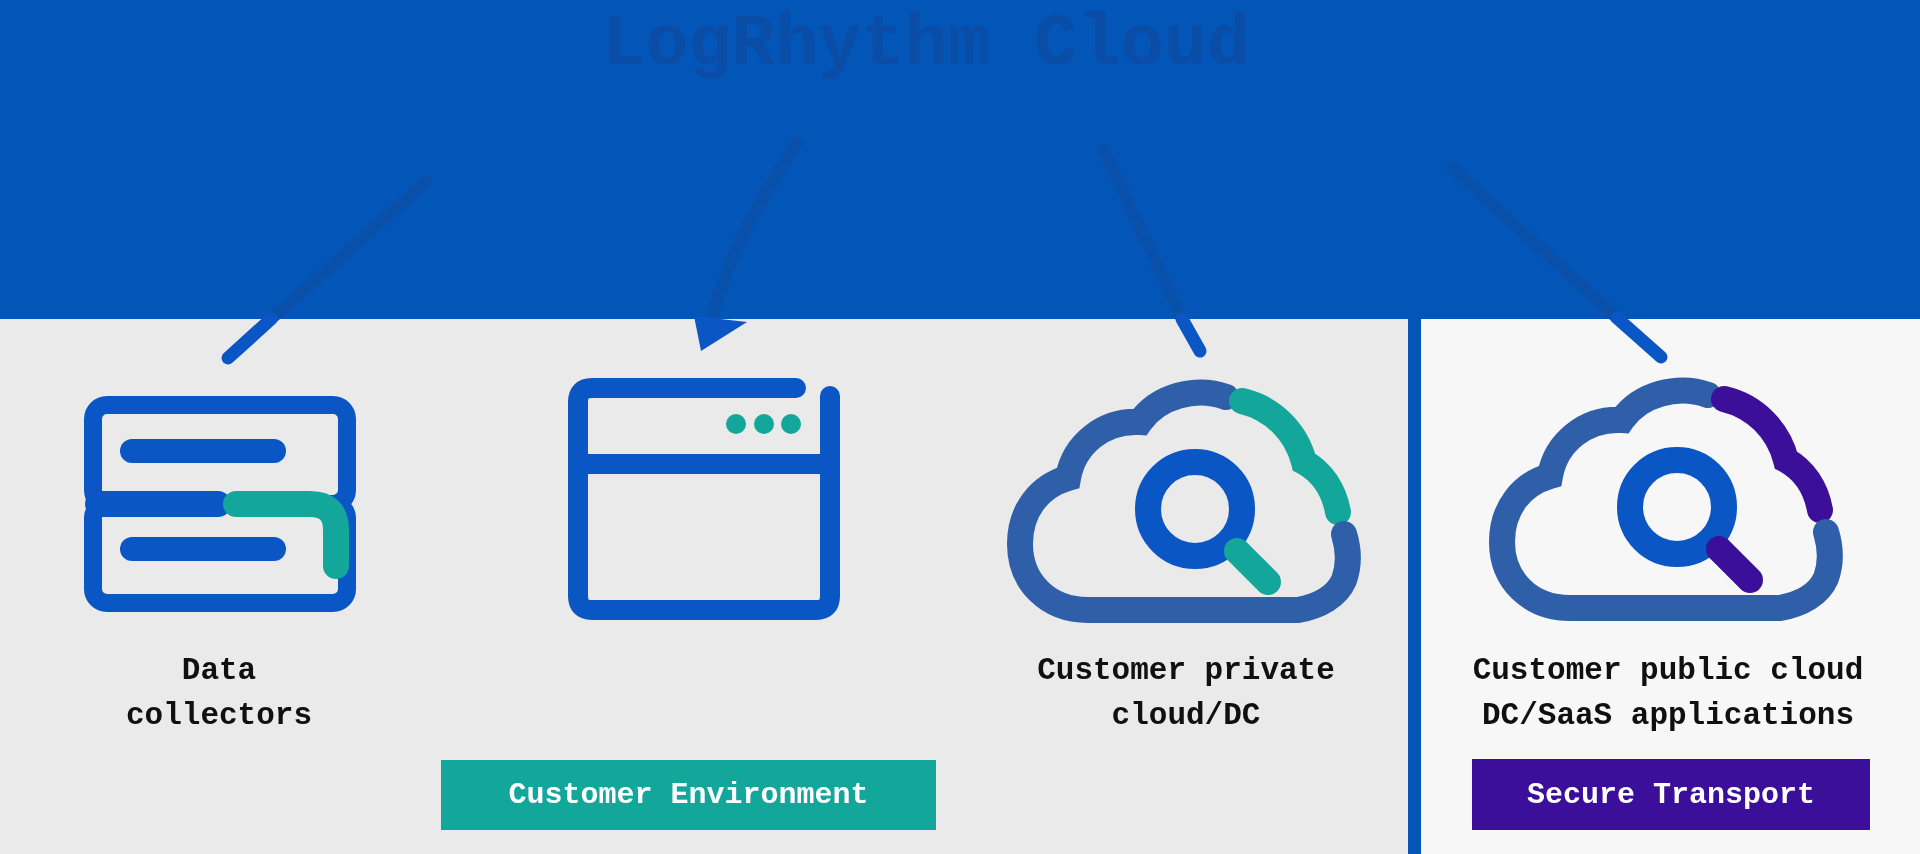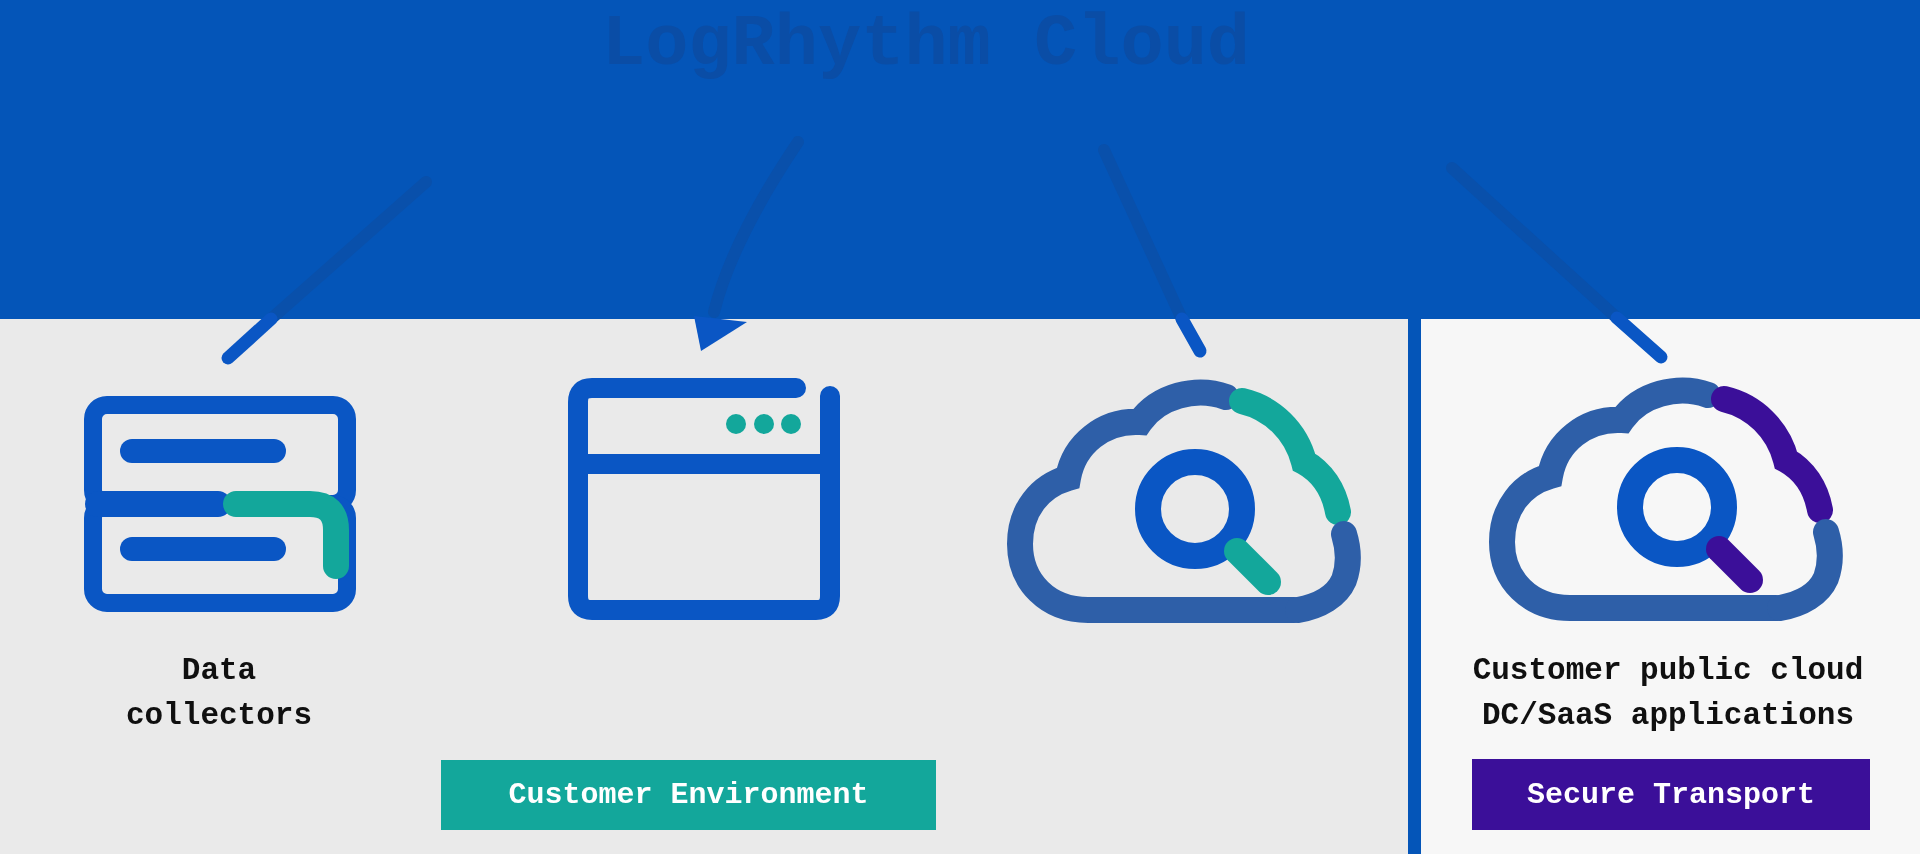--- a/index.html
+++ b/index.html
@@ -83,20 +83,24 @@
     <path d="M 242,27 C 272,34 296,57 304,88 C 322,98 334,116 338,138" fill="none" stroke="var(--purple)" stroke-width="26" stroke-linecap="round"></path>
     <path d="M 344,160 C 349,176 349,192 344,206 C 337,222 320,232 298,236" fill="none" stroke="var(--cloud-blue)" stroke-width="26" stroke-linecap="round"></path>
     <circle cx="195" cy="135" r="47" fill="none" stroke="var(--icon-blue)" stroke-width="26"></circle>
     <path d="M 237,177 L 268,208" fill="none" stroke="var(--purple)" stroke-width="26" stroke-linecap="round"></path>
   </svg>
 
   <div class="item-label" style="left:-41px;top:648px">
     <span>Data</span>
     <span>collectors</span>
   </div>
+  <div class="item-label" style="left:926px;top:648px">
+    <span>Customer private</span>
+    <span>cloud/DC</span>
+  </div>
   <div class="item-label" style="left:1408px;top:648px">
     <span>Customer public cloud</span>
     <span>DC/SaaS applications</span>
   </div>
 
   <div class="badge badge-purple" style="left:1472px;top:759px;width:398px;height:71px">
     <span>Secure Transport</span>
   </div>
   <div class="badge badge-teal" style="left:441px;top:760px;width:495px;height:70px">
     <span>Customer Environment</span>

